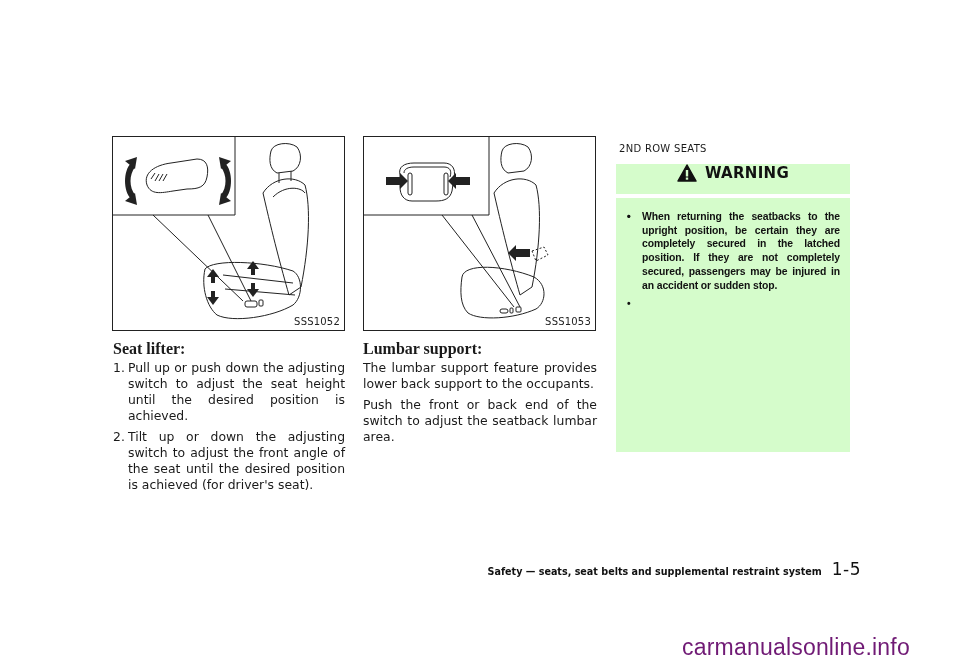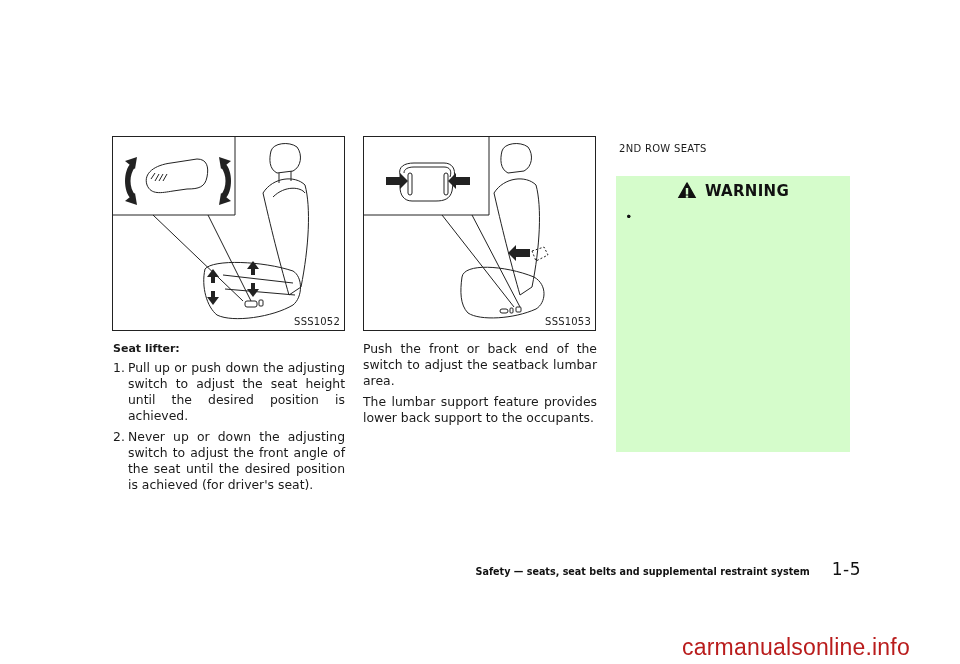--- a/index.html
+++ b/index.html
@@ -8,52 +8,52 @@
     font-family: "DejaVu Sans", "Liberation Sans", sans-serif; color: #1a1a1a;
   }
   .fig {
     position: absolute; border: 1px solid #222; background: #fff; box-sizing: border-box;
   }
   .fig svg { position: absolute; left: 0; top: 0; }
   .fig-id {
     position: absolute; right: 4px; bottom: 3px; font-size: 10px; letter-spacing: 0.2px; color: #222;
   }
   .col { position: absolute; font-size: 12.4px; line-height: 16px; }
-  .subhead { font-weight: bold; margin: 0 0 3px 0; font-size: 11px; }
+  .subhead { font-weight: bold; margin: 0 0 3px 0; font-size: 16px; font-family: Liberation Serif, serif; }
   .para { margin: 0 0 5px 0; text-align: justify; }
   ol.steps { list-style: none; margin: 0; padding: 0; }
   ol.steps li { position: relative; padding-left: 15px; margin-bottom: 5px; text-align: justify; }
   ol.steps li .num { position: absolute; left: 0; top: 0; }
   .section-title {
     position: absolute; left: 619px; top: 143px; font-size: 10px; letter-spacing: 0.3px; color: #1a1a1a;
   }
   .warn-head {
     position: absolute; left: 616px; top: 164px; width: 234px; height: 30px; background: #d5fccb;
-    display: flex; align-items: center; justify-content: center; gap: 8px; margin-top: 12px;
+    display: flex; align-items: flex-start; justify-content: center; gap: 8px;
   }
   .warn-head .label { font-weight: bold; font-size: 15px; letter-spacing: 0.3px; color: #111; }
   .warn-body {
     position: absolute; left: 616px; top: 198px; width: 234px; height: 254px; background: #d5fccb;
     box-sizing: border-box; padding: 7px 10px 0 10px;
   }
   .warn-body ul { list-style: none; margin: 0; padding: 0; }
   .warn-body li {
     position: relative; padding-left: 16px; font-weight: bold; font-size: 10.4px; line-height: 13.7px;
     margin-bottom: 5px; text-align: justify; font-family: "Liberation Sans", sans-serif; color: #111;
     letter-spacing: -0.1px;
   }
   .warn-body li .dot { position: absolute; left: 1px; top: 0; }
   .footer {
-    position: absolute; right: 99px; top: 559px; display: flex; align-items: baseline; gap: 22px;
+    position: absolute; right: 99px; top: 559px; display: flex; align-items: baseline; gap: 10px;
   }
   .footer .chap { font-weight: bold; font-size: 9.6px; color: #111; }
   .footer .pg { font-size: 17px; color: #111; letter-spacing: 0.5px; }
   .watermark {
     position: absolute; left: 682px; top: 634px; font-family: "Liberation Sans", sans-serif;
-    font-size: 23px; color: #b91c1c; letter-spacing: 0.2px;
+    font-size: 23px; color: #701a75; letter-spacing: 0.2px;
   }
 </style>
 </head>
 <body>
 
 <div class="fig" style="left:112px; top:136px; width:233px; height:195px;">
   <svg width="233" height="195" viewBox="0 0 233 195">
     <g fill="none" stroke="#222" stroke-width="1">
 
       <polyline points="122,0 122,78 0,78"></polyline>
@@ -133,48 +133,50 @@
 
 <div class="col" style="left:113px; top:341px; width:232px;">
   <div class="subhead">Seat lifter:</div>
   <ol class="steps">
     <li>
       <span class="num">1.</span>
       <span>Pull up or push down the adjusting switch to adjust the seat height until the desired position is achieved.</span>
     </li>
     <li>
       <span class="num">2.</span>
-      <span>Never up or down the adjusting switch to adjust the front angle of the seat until the desired position is achieved (for driver's seat).</span>
+      <span>Tilt up or down the adjusting switch to adjust the front angle of the seat until the desired position is achieved (for driver's seat).</span>
     </li>
   </ol>
 </div>
 
 <div class="col" style="left:363px; top:341px; width:234px;">
+  <div class="subhead">Lumbar support:</div>
+  <p class="para">The lumbar support feature provides lower back support to the occupants.</p>
   <p class="para">Push the front or back end of the switch to adjust the seatback lumbar area.</p>
-  <p class="para">The lumbar support feature provides lower back support to the occupants.</p>
 </div>
 
 <div class="section-title">2ND ROW SEATS</div>
 
 <div class="warn-head">
   <svg width="20" height="18" viewBox="0 0 20 18">
     <path d="M10,1 L19,17 L1,17 Z" fill="#111" stroke="#111" stroke-width="1.5" stroke-linejoin="round"></path>
     <rect x="8.8" y="6" width="2.4" height="6.5" fill="#d5fccb"></rect>
     <rect x="8.8" y="13.5" width="2.4" height="2.2" fill="#d5fccb"></rect>
   </svg>
   <span class="label">WARNING</span>
 </div>
 
 <div class="warn-body">
   <ul>
     <li>
       <span class="dot">•</span>
     </li>
     <li>
       <span class="dot">•</span>
+      <span>When returning the seatbacks to the upright position, be certain they are completely secured in the latched position. If they are not completely secured, passengers may be injured in an accident or sudden stop.</span>
     </li>
     <li>
       <span class="dot">•</span>
     </li>
   </ul>
 </div>
 
 <div class="footer">
   <span class="chap">Safety — seats, seat belts and supplemental restraint system</span>
   <span class="pg">1-5</span>

